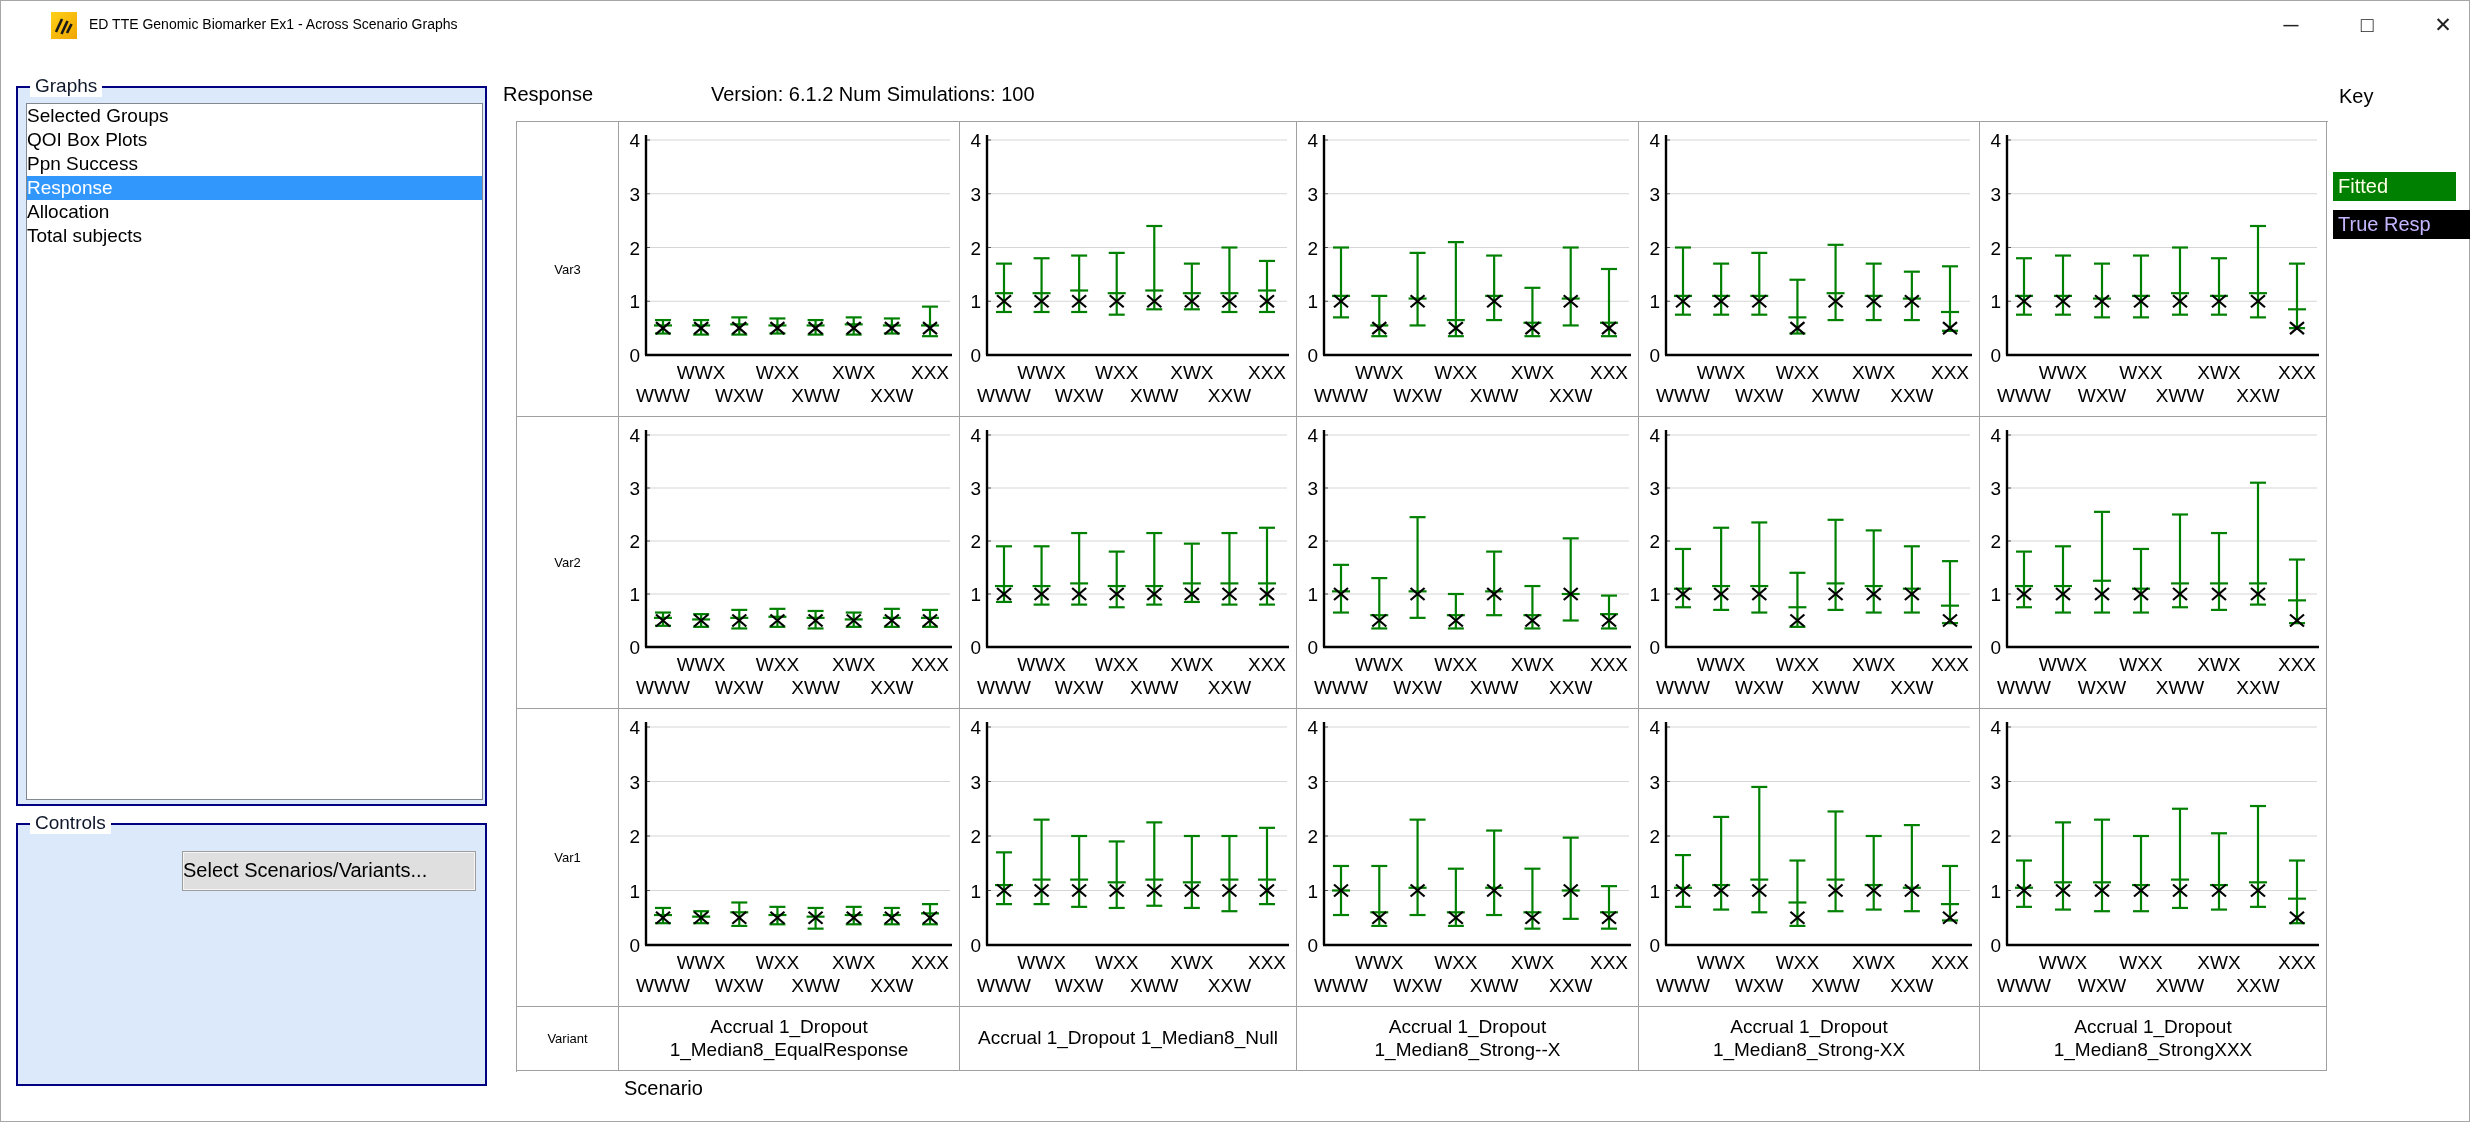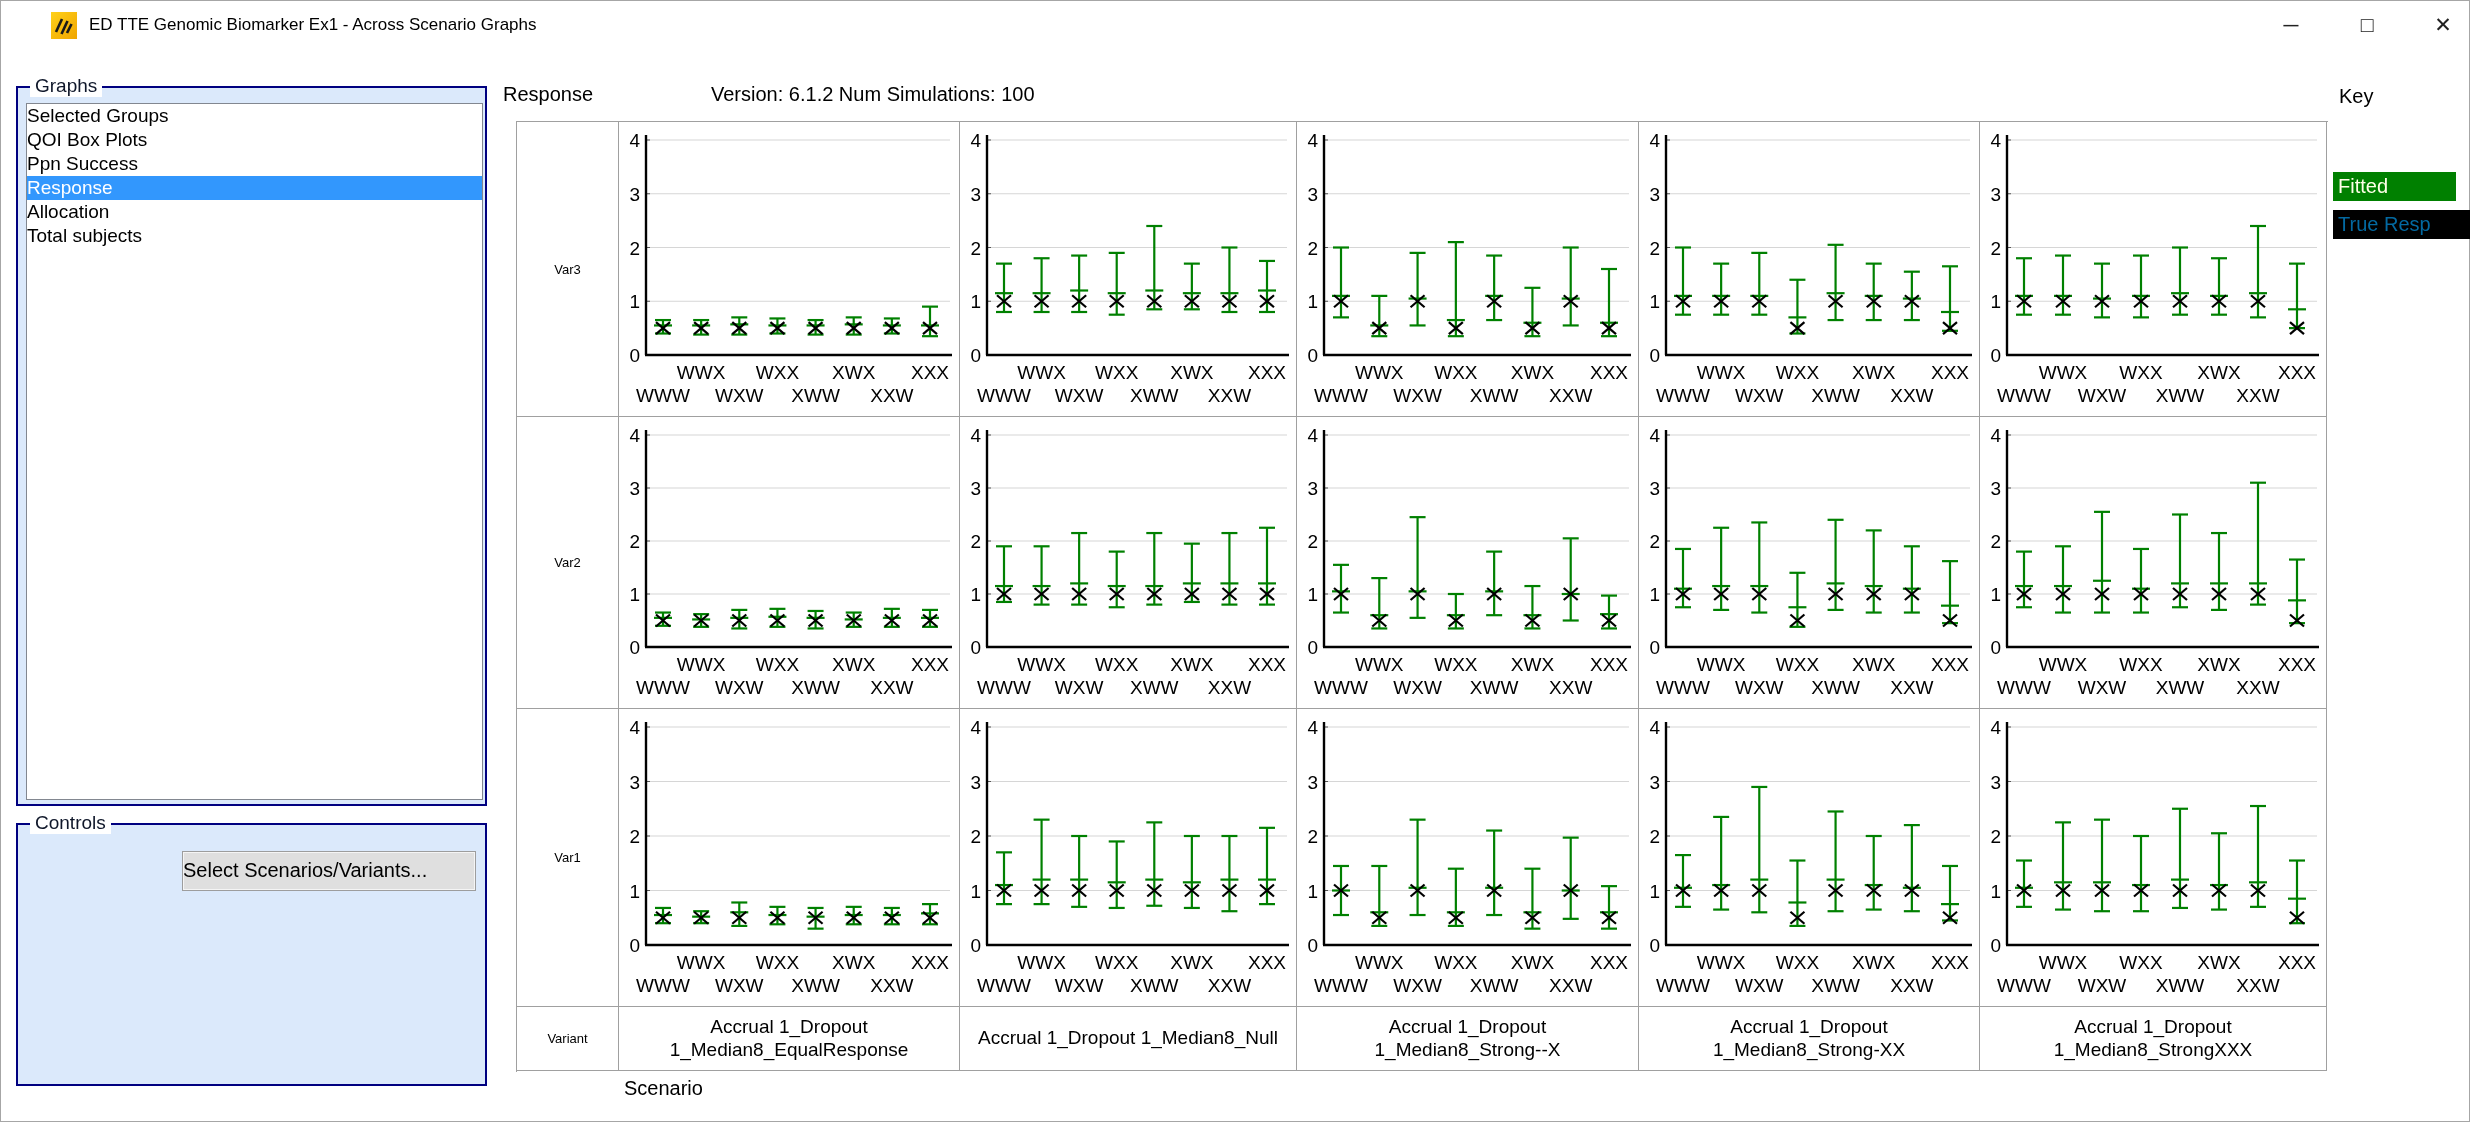--- a/index.html
+++ b/index.html
@@ -1,35 +1,35 @@
 <!DOCTYPE html>
 <html><head>
 <meta charset="utf-8">
 <style>
   html,body{margin:0;padding:0;background:#ffffff;}
   body{width:2472px;height:1132px;position:relative;font-family:"Liberation Sans",sans-serif;color:#000;}
   .window{position:absolute;left:0;top:0;width:2470px;height:1122px;border:1px solid #a6a6a6;background:#fff;box-sizing:border-box;}
   .titlebar{position:absolute;left:0;top:0;width:100%;height:47px;background:#fff;}
   .app-icon{position:absolute;left:50px;top:11px;width:26px;height:27px;background:linear-gradient(135deg,#ffd11a 0%,#f0a500 100%);}
-  .title-text{position:absolute;left:88px;top:0;height:47px;line-height:47px;font-size:17px;white-space:nowrap;}
+  .title-text{position:absolute;left:88px;top:0;height:47px;line-height:47px;font-size:14px;white-space:nowrap;}
   .winbtn{position:absolute;top:0;width:76px;height:47px;text-align:center;line-height:47px;font-size:21px;color:#222;}
   .btn-min{left:2252px;} .btn-max{left:2328px;} .btn-close{left:2404px;}
   .groupbox{position:absolute;border:2px solid #000080;background:#dbe9fb;box-sizing:border-box;}
   .gb-graphs{left:15px;top:85px;width:471px;height:720px;}
   .gb-controls{left:15px;top:822px;width:471px;height:263px;}
   .gb-legend{position:absolute;top:-13px;left:12px;background:#ffffff;padding:0 5px;color:#0f172a;font-size:19px;line-height:22px;}
   .listbox{position:absolute;left:8px;top:15px;width:455px;height:695px;background:#fff;border:1px solid #828790;overflow:hidden;}
   .list-item{height:24px;line-height:24px;font-size:19px;white-space:nowrap;}
   .list-item.selected{background:#3297fd;color:#fff;}
   .push-button{position:absolute;left:164px;top:26px;width:292px;height:38px;background:#dfdfdf;border:1px solid #9d9d9d;font-size:20px;line-height:36px;box-shadow:inset 0 0 0 1px #f5f5f5;}
   .hdr-text{position:absolute;top:82px;font-size:20px;white-space:nowrap;}
   .key-label{position:absolute;left:2338px;top:84px;font-size:20px;}
   .key-badge{position:absolute;left:2332px;font-size:20px;line-height:27px;padding:1px 6px 1px 5px;white-space:nowrap;margin-top:46px;}
   .key-fitted{top:125px;width:112px;background:#008000;color:#ffffe8;}
-  .key-true{top:163px;width:126px;background:#000000;color:#0369a1;}
+  .key-true{top:163px;width:126px;background:#000000;color:#c4b5fd;}
   #grid{position:absolute;left:515px;top:120px;width:1811px;height:950px;border-left:1px solid #a0a0a0;border-top:1px solid #a0a0a0;}
   .cell{position:absolute;border-right:1px solid #a0a0a0;border-bottom:1px solid #a0a0a0;box-sizing:border-box;background:#fff;}
   .rowlabel{display:flex;align-items:center;justify-content:center;font-size:13px;}
   .variantcell{display:flex;align-items:center;justify-content:center;text-align:center;font-size:19px;line-height:1.2;padding:0 14px;}
   .scenario-label{position:absolute;left:623px;top:1076px;font-size:20px;}
 </style>
 </head>
 <body>
 
 <div class="window">

